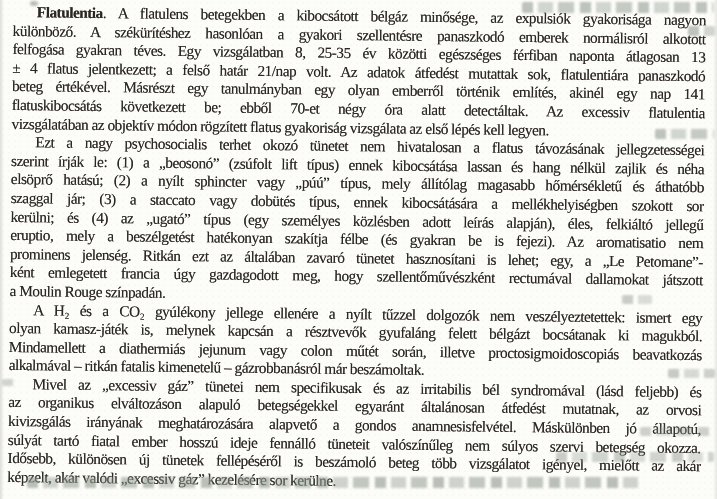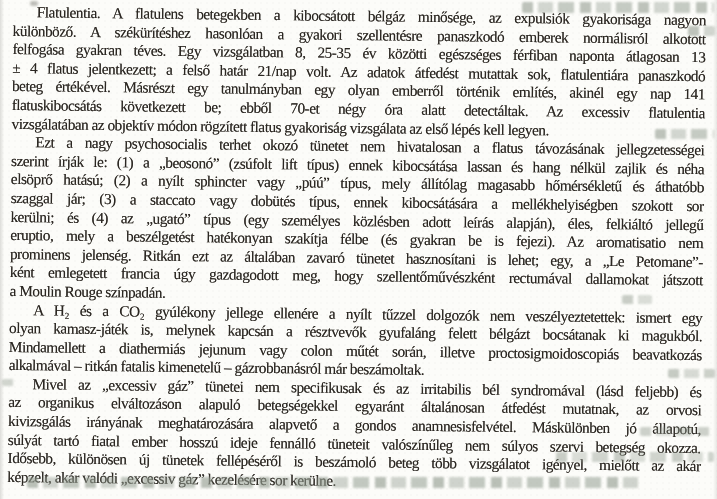--- a/index.html
+++ b/index.html
@@ -17,21 +17,21 @@
     transform:rotate(0.68deg);transform-origin:0 0;
   }
   .ln{
     font-size:15.3px;line-height:18.6px;height:18.6px;
     letter-spacing:-0.5px;color:#2b2722;
     text-align:justify;text-align-last:justify;
     text-shadow:0 0 0.35px rgba(43,39,34,0.65);
   }
   .ln.first{text-indent:24px;}
   .ln.plast{text-align-last:left;}
-  .ln b{font-weight:normal;margin-top:35px;}
+  .ln b{font-weight:bold;margin-top:35px;}
 
   
   .bleed{
     position:absolute;filter:blur(1.2px);opacity:.8;border-radius:2px;
     background:repeating-linear-gradient(90deg,
       rgba(148,158,146,.75) 0 11px, rgba(148,158,146,0) 11px 16px,
       rgba(148,158,146,.5) 16px 31px, rgba(148,158,146,0) 31px 36px,
       rgba(148,158,146,.65) 36px 52px, rgba(148,158,146,0) 52px 58px);
   }
   .a1{left:522px;top:2px;width:192px;height:11px;}

